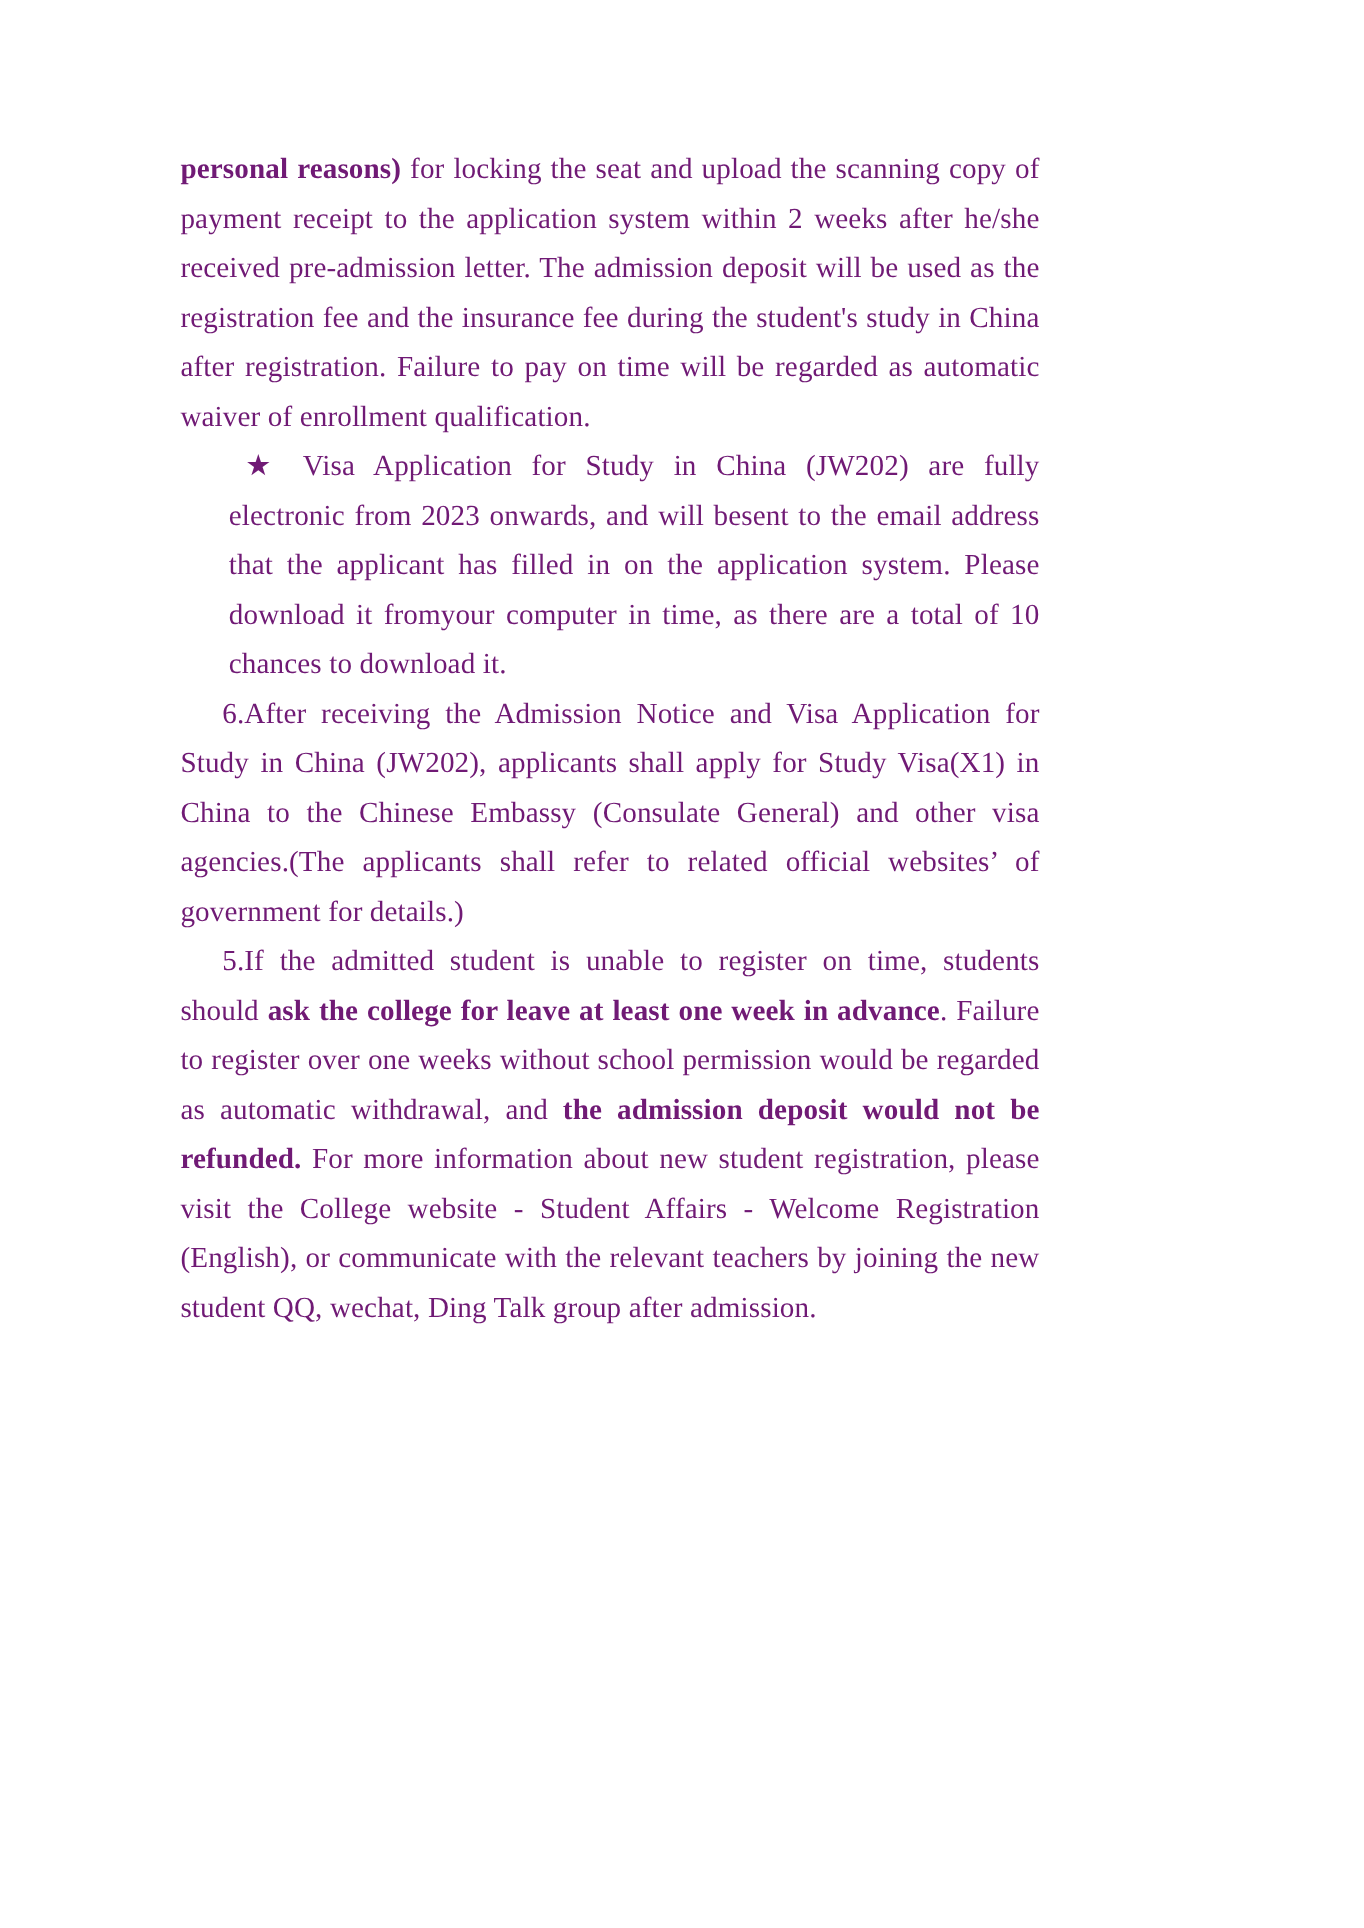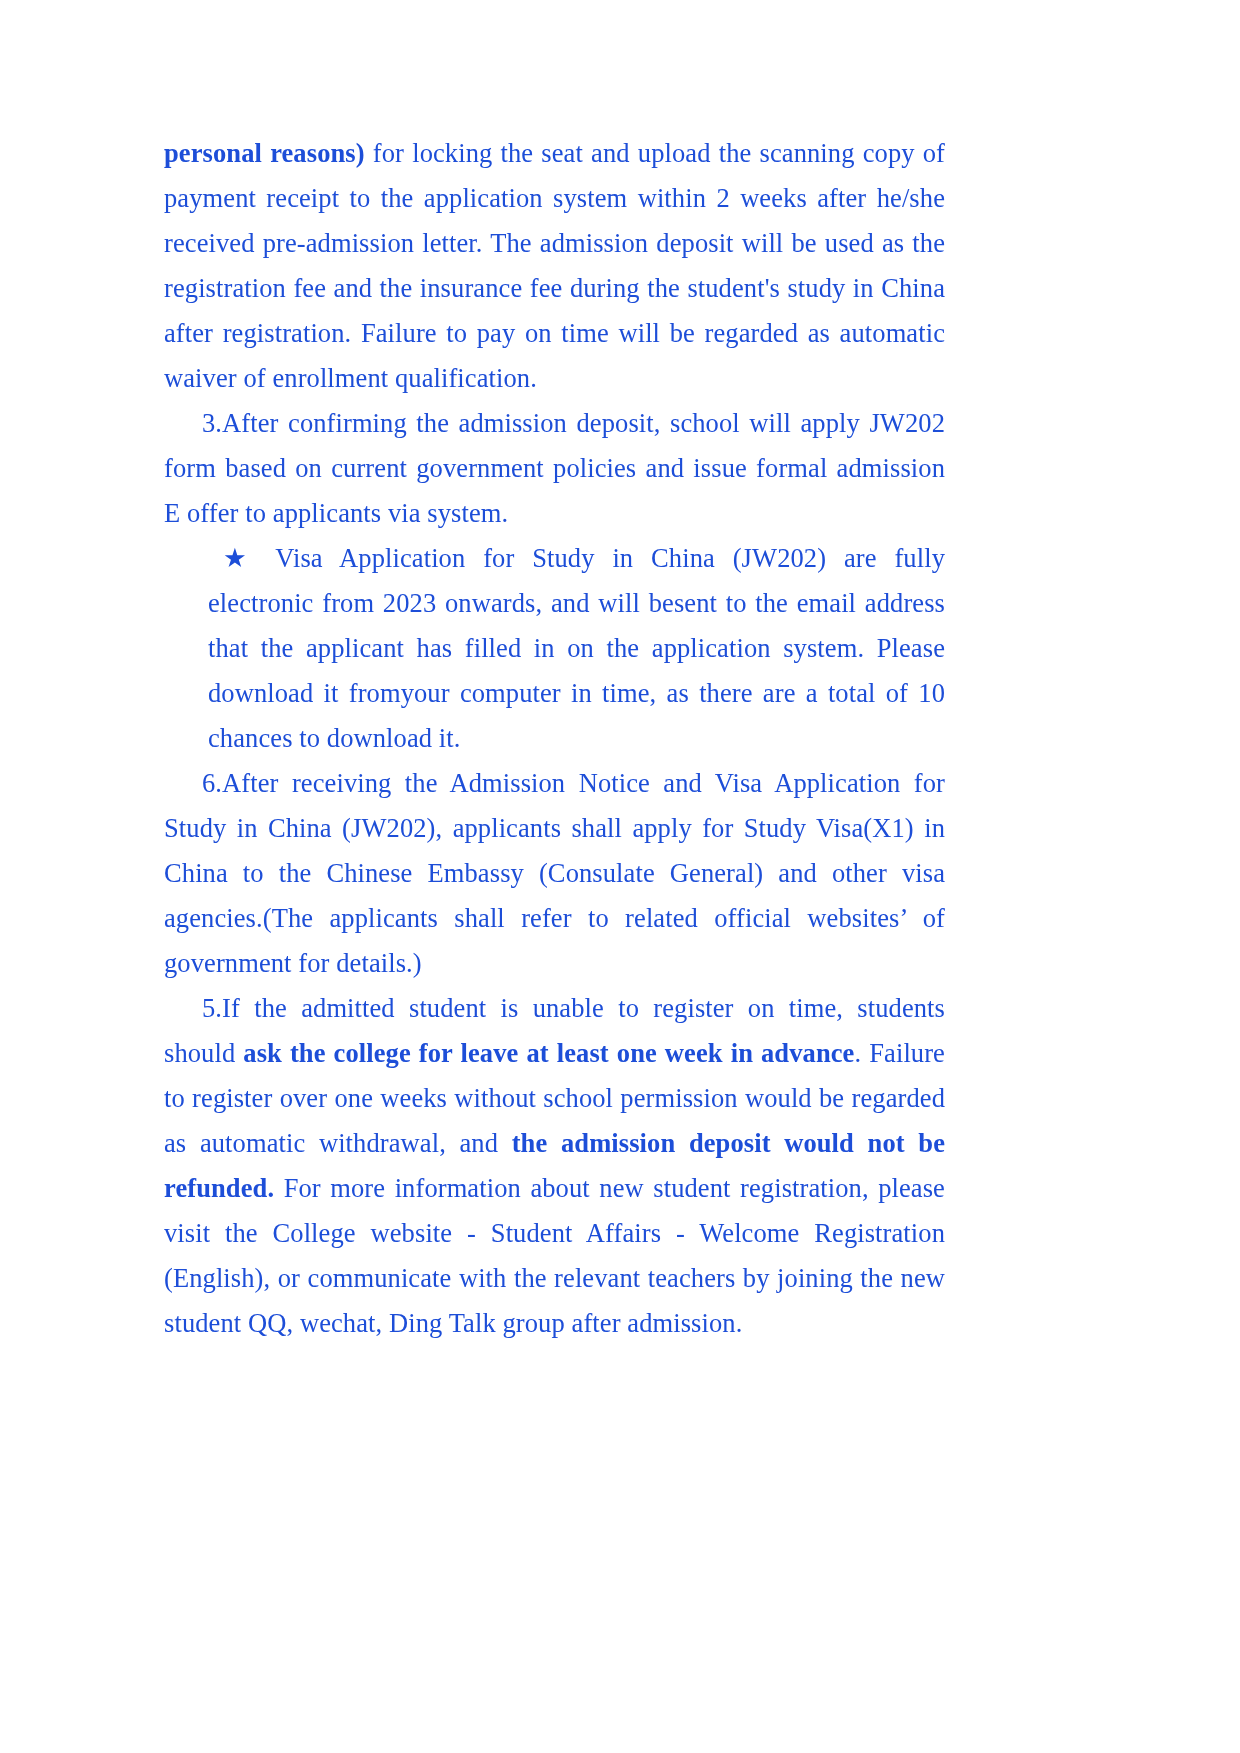--- a/index.html
+++ b/index.html
@@ -28,21 +28,21 @@
     width: 781px;
   }
   p.para {
     margin: 0;
     padding: 0;
     font-size: 26.5px;
     line-height: 45px;
     text-align: justify;
     text-justify: inter-word;
     letter-spacing: 0.1px;
-    color: #1d4ed8;
+    color: #701a75;
   }
   p.indent {
     text-indent: 38px;
   }
   p.star-block {
     margin: 0 0 0 44px;
     width: 737px;
     text-indent: 0;
   }
   p.star-block .starline {
@@ -56,23 +56,20 @@
 </head>
 <body>
 
 <div class="page">
   <div class="content">
 
     <p class="para">
       <strong>personal reasons)</strong><span> for locking the seat and upload the scanning copy of payment receipt to the application system within 2 weeks after he/she received pre-admission letter. The admission deposit will be used as the registration fee and the insurance fee during the student's study in China after registration. Failure to pay on time will be regarded as automatic waiver of enrollment qualification.</span>
     </p>
 
-    <p class="para indent">
-      <span>3.After confirming the admission deposit, school will apply JW202 form based on current government policies and issue formal admission E offer to applicants via system.</span>
-    </p>
 
     <p class="para star-block">
       <span class="starline">★ Visa Application for Study in China (JW202) are fully electronic from 2023 onwards, and will besent to the email address that the applicant has filled in on the application system. Please download it fromyour computer in time, as there are a total of 10 chances to download it.</span>
     </p>
 
     <p class="para indent">
       <span>6.After receiving the Admission Notice and Visa Application for Study in China (JW202), applicants shall apply for Study Visa(X1) in China to the Chinese Embassy (Consulate General) and other visa agencies.(The applicants shall refer to related official websites’ of government for details.)</span>
     </p>
 
     <p class="para indent">

